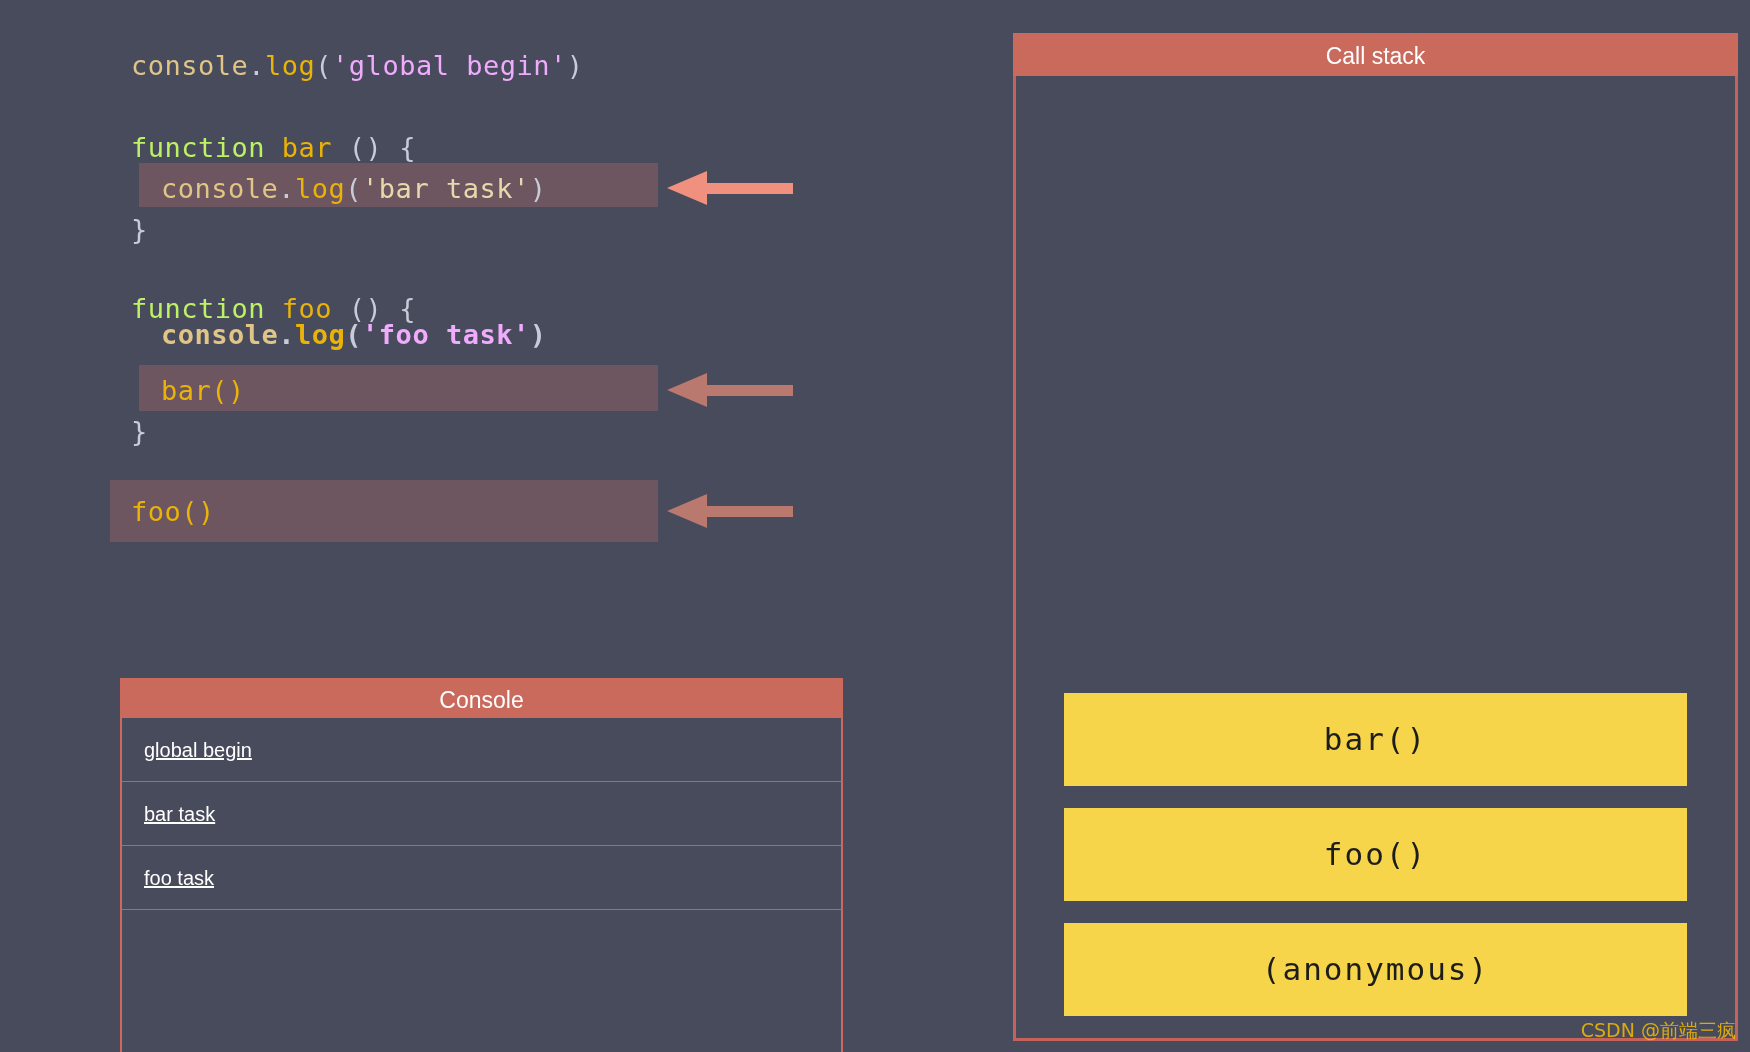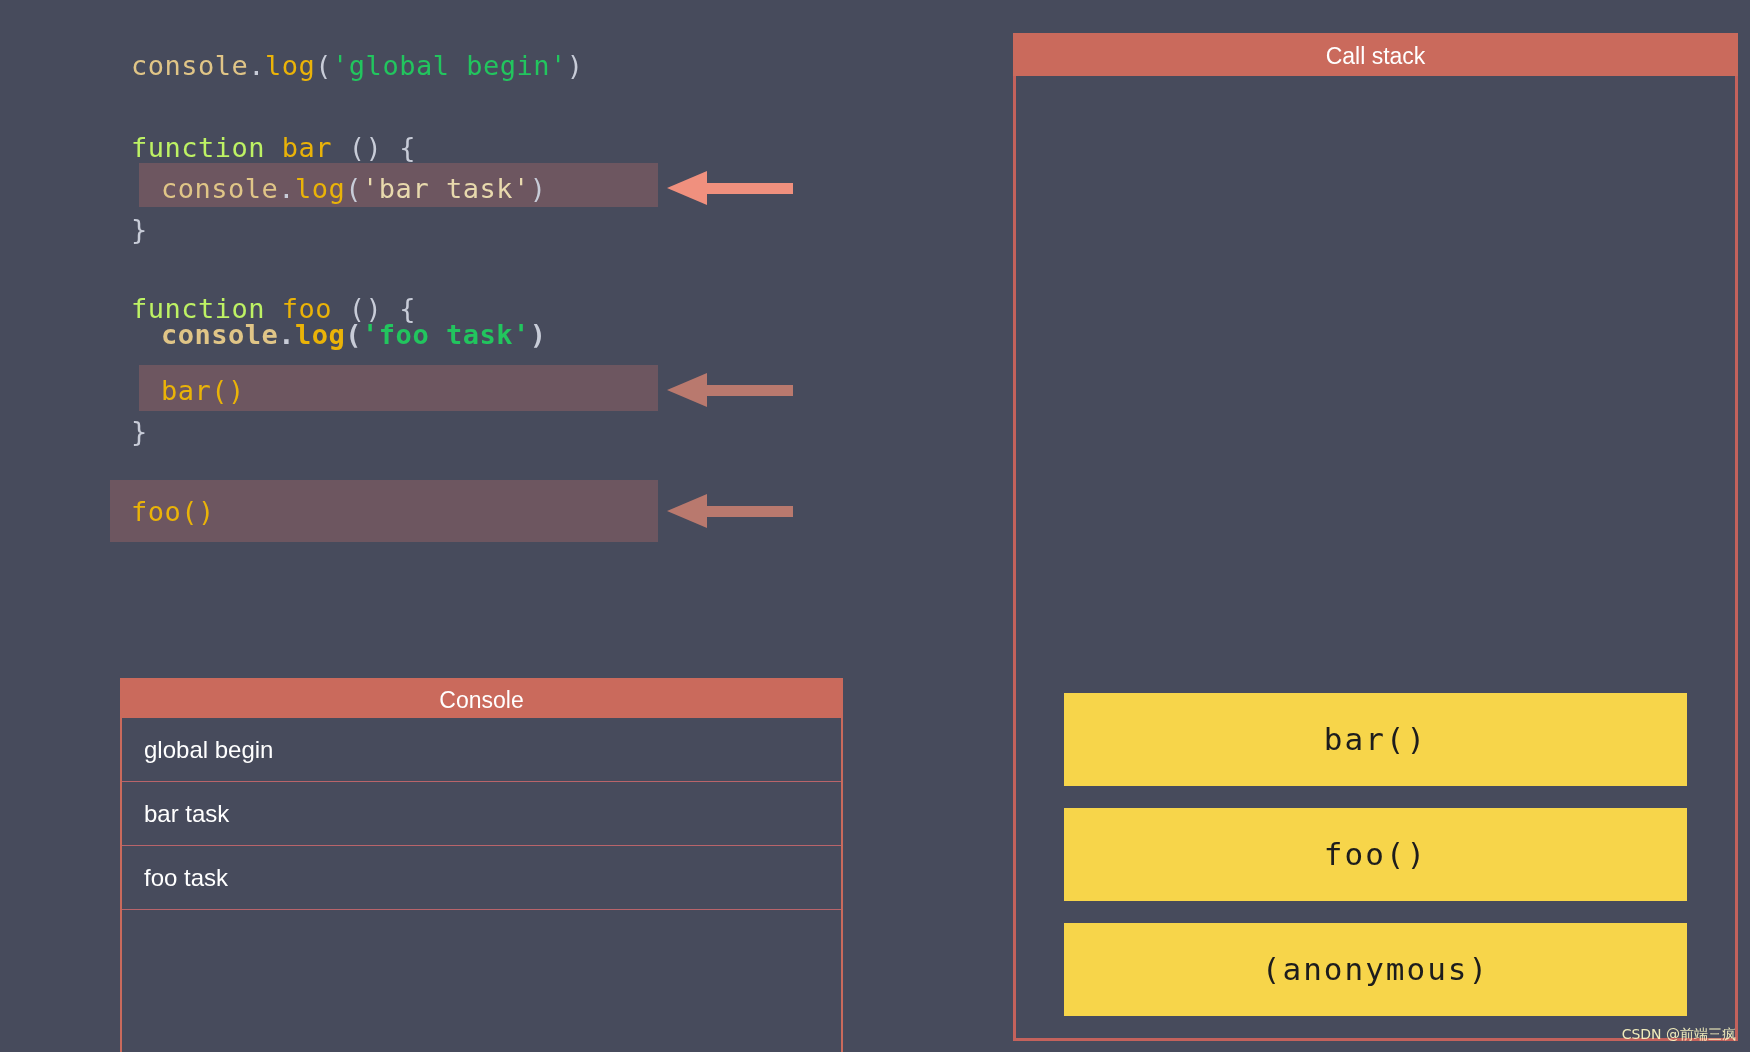--- a/index.html
+++ b/index.html
@@ -38,21 +38,21 @@
   .hl-band {
     position: absolute;
     background: #6d5660;
   }
 
   
   .t-obj   { color: #e0c587; }   
   .t-dot   { color: #c8ccd8; }
   .t-fn    { color: #eab308; }   
   .t-paren { color: #c8ccd8; }
-  .t-str   { color: #22c55e; }   
+  .t-str   { color: #f0abfc; }   
   .t-str2  { color: #e8d9ad; margin-top: 42px; }   
   .t-kw    { color: #bef264; }   
   .t-brace { color: #c8ccd8; }
 
   
   .arrow {
     position: absolute;
     height: 0;
   }
   .arrow .shaft {
@@ -107,23 +107,24 @@
     border-top: none;
     height: 360px;
     background: #474b5c;
   }
   .console-row {
     height: 64px;
     line-height: 64px;
     box-sizing: border-box;
     padding-left: 22px;
     color: #ffffff;
-    font-size: 24px;
+    font-size: 20px;
     font-family: "Liberation Sans", sans-serif;
     border-bottom: 1px solid #b9646a;
+    text-decoration: underline;
   }
   .console-row.empty { border-bottom: none; }
 
   
   #callstack-panel {
     left: 997px;
     top: 33px;
     width: 725px;
     height: 1008px;
     margin-left: 16px;
@@ -160,22 +161,22 @@
     text-align: center;
     letter-spacing: 2px;
     margin-top: 22px;
   }
 
   
   #watermark {
     position: absolute;
     right: 14px;
     bottom: 8px;
-    color: #fef9c3;
-    font-size: 14px;
+    color: #eab308;
+    font-size: 19px;
     font-family: "DejaVu Sans", sans-serif;
     opacity: 0.92;
   }
 </style>
 </head>
 <body>
 
 <div id="code-pane">
 
   <div class="hl-band" style="left:139px; top:163px; width:519px; height:44px;"></div>

